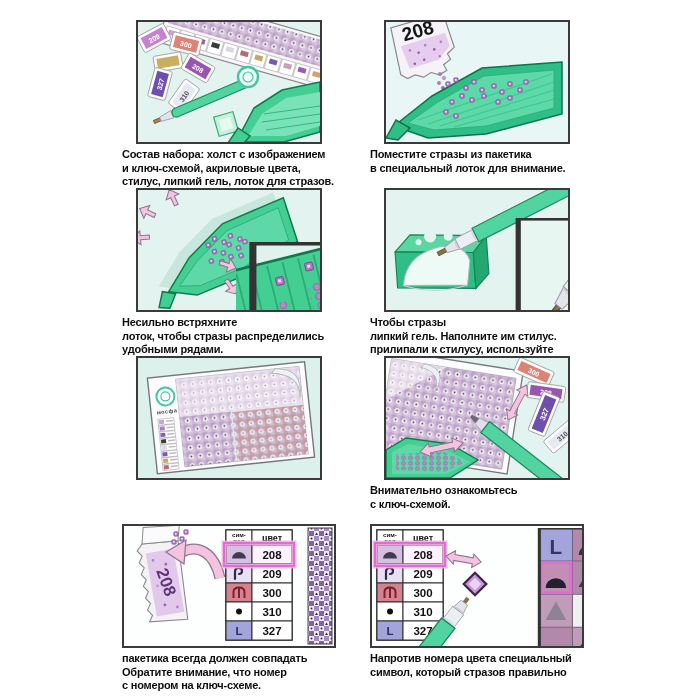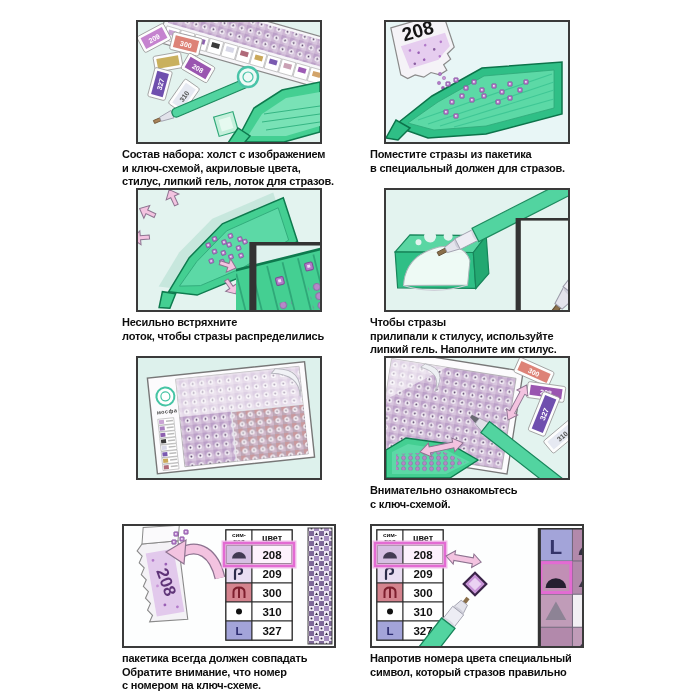--- a/index.html
+++ b/index.html
@@ -211,21 +211,21 @@
             <use href="#stone" x="112" y="80"></use>
             <use href="#stone" x="60" y="90"></use>
           <use href="#stone" x="70" y="94"></use>
             <use href="#stone" x="124" y="76"></use>
             <use href="#stone" x="140" y="60"></use>
         </g>
       </svg>
     </div>
     <div class="caption">
       <div>Поместите стразы из пакетика</div>
-      <div>в специальный должен для стразов.</div>
+      <div>в специальный лоток для внимание.</div>
       <div></div>
     </div>
   </section>
 
   <section class="cell">
     <div class="panel narrow bg-mint">
       <svg viewBox="0 0 182 120">
         <g transform="rotate(-18 75 60) translate(-2,-6)">
           <polygon points="14,84 44,58 86,36 152,30 152,76 90,92 40,96" fill="#bfe4d8" opacity="0.8"></polygon>
         </g>
@@ -291,20 +291,21 @@
               <use href="#stone" x="37" y="12"></use>
               <use href="#stone" x="56" y="18"></use>
           </g>
           <rect x="0" y="0" width="84" height="68" fill="none" stroke="#333" stroke-width="4"></rect>
         </svg>
       </svg>
     </div>
     <div class="caption">
       <div>Несильно встряхните</div>
       <div>лоток, чтобы стразы распределились</div>
+      <div>удобными рядами.</div>
     </div>
   </section>
 
   <section class="cell">
     <div class="panel narrow bg-mint">
       <svg viewBox="0 0 182 120">
         <g transform="translate(8,46) rotate(-4)">
           <polygon points="0,16 16,0 92,6 78,22" fill="#5ad6a3" stroke="#17855a" stroke-width="1.2"></polygon>
           <polygon points="0,16 78,22 78,58 0,52" fill="#2fbf86" stroke="#17855a" stroke-width="1.2"></polygon>
           <polygon points="78,22 92,6 92,44 78,58" fill="#23a871" stroke="#17855a" stroke-width="1.2"></polygon>
@@ -335,22 +336,22 @@
             <rect x="22" y="-6.5" width="18" height="13" fill="#ededf4" stroke="#9a9aa8" stroke-width="0.8"></rect>
             <ellipse cx="40" cy="0" rx="3" ry="7.5" fill="#d8d8e2"></ellipse>
             <rect x="40" y="-8" width="80" height="16" fill="#52d4a0" stroke="#1d8a5e" stroke-width="1.2"></rect>
           </g>
           <rect x="0" y="0" width="84" height="92" fill="none" stroke="#333" stroke-width="4"></rect>
         </svg>
       </svg>
     </div>
     <div class="caption">
       <div>Чтобы стразы</div>
+      <div>липкий гель. Наполните им стилус.</div>
       <div>прилипали к стилусу, используйте</div>
-      <div>липкий гель. Наполните им стилус.</div>
     </div>
   </section>
 
   <section class="cell">
     <div class="panel narrow bg-mint3">
       <svg viewBox="0 0 182 120">
         <g transform="rotate(-6 90 60)">
           <rect x="14" y="12" width="158" height="96" fill="#fcfbfd" stroke="#777" stroke-width="1.4"></rect>
           <g>
             <circle cx="30" cy="32" r="9" fill="#ffffff" stroke="#45c4a4" stroke-width="2"></circle>

